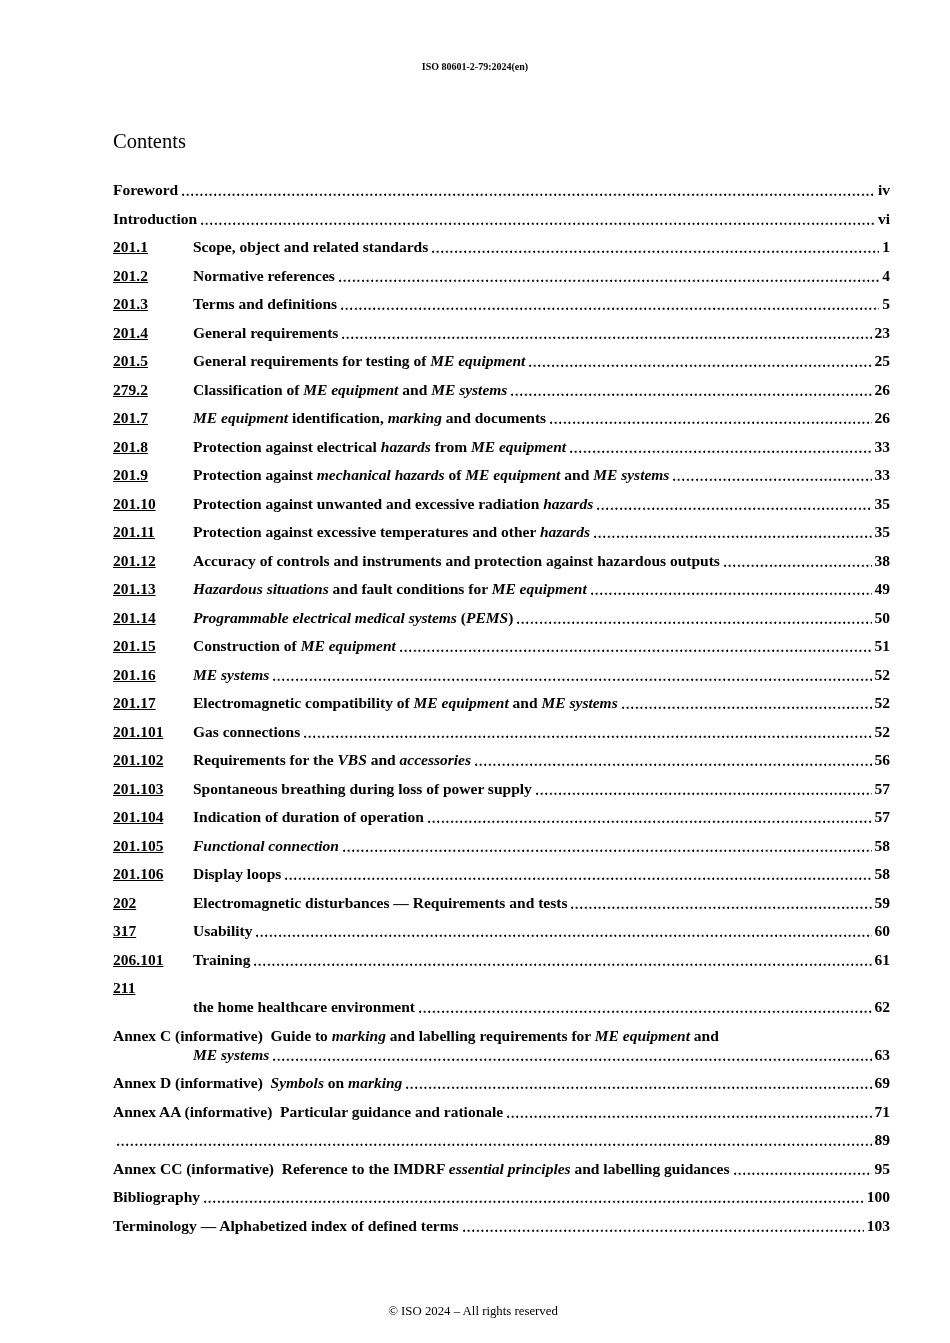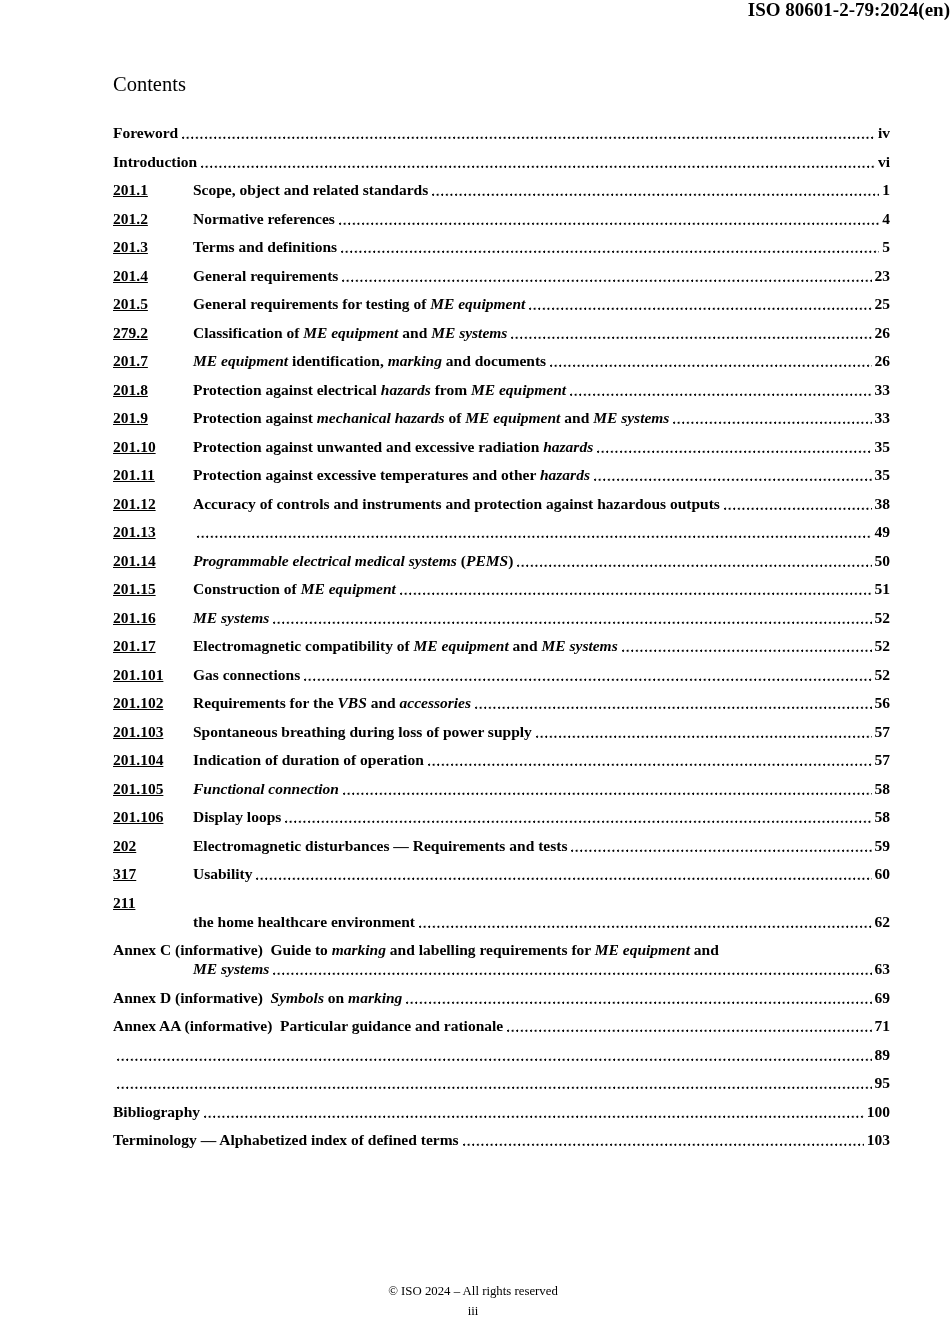--- a/index.html
+++ b/index.html
@@ -10,22 +10,23 @@
   body {
     width: 950px;
     height: 1343px;
     position: relative;
     overflow: hidden;
     font-family: "Liberation Serif", "DejaVu Serif", serif;
     font-weight: 700;
     color: #000000;
   }
   .page-header {
-    text-align: right;
-    font-size: 19px;
+    padding-top: 57px;
+    text-align: center;
+    font-size: 10px;
     line-height: 19px;
   }
   .content {
     padding: 0 60px 0 113px;
   }
   .contents-heading {
     font-size: 20.5px;
     line-height: 24px;
     margin: 53px 0 27px 0;
     font-weight: 400;
@@ -200,20 +201,21 @@
         <div class="toc-line">
           <span class="toc-num">201.12</span>
           <span class="toc-text"><span>Accuracy of controls and instruments and protection against hazardous outputs</span></span>
           <span class="dots"></span>
           <span class="toc-page">38</span>
         </div>
       </div>
       <div class="toc-entry">
         <div class="toc-line">
           <span class="toc-num">201.13</span>
+          <span class="toc-text"><span class="it">Hazardous situations</span><span> and fault conditions for </span><span class="it">ME equipment</span></span>
           <span class="dots"></span>
           <span class="toc-page">49</span>
         </div>
       </div>
       <div class="toc-entry">
         <div class="toc-line">
           <span class="toc-num">201.14</span>
           <span class="toc-text"><span class="it">Programmable electrical medical systems</span><span> (</span><span class="it">PEMS</span><span>)</span></span>
           <span class="dots"></span>
           <span class="toc-page">50</span>
@@ -302,20 +304,28 @@
       <div class="toc-entry">
         <div class="toc-line">
           <span class="toc-num">317</span>
           <span class="toc-text"><span>Usability</span></span>
           <span class="dots"></span>
           <span class="toc-page">60</span>
         </div>
       </div>
       <div class="toc-entry">
         <div class="toc-line">
+          <span class="toc-num">206.101</span>
+          <span class="toc-text"><span>Training</span></span>
+          <span class="dots"></span>
+          <span class="toc-page">61</span>
+        </div>
+      </div>
+      <div class="toc-entry">
+        <div class="toc-line">
           <span class="toc-num">211</span>
         </div>
         <div class="toc-line cont">
           <span class="toc-text"><span>the home healthcare environment</span></span>
           <span class="dots"></span>
           <span class="toc-page">62</span>
         </div>
       </div>
       <div class="toc-entry">
         <div class="toc-line">
@@ -342,20 +352,21 @@
         </div>
       </div>
       <div class="toc-entry">
         <div class="toc-line">
           <span class="dots"></span>
           <span class="toc-page">89</span>
         </div>
       </div>
       <div class="toc-entry">
         <div class="toc-line">
+          <span class="toc-text"><span>Annex CC (informative)  Reference to the IMDRF </span><span class="it">essential principles</span><span> and labelling guidances</span></span>
           <span class="dots"></span>
           <span class="toc-page">95</span>
         </div>
       </div>
       <div class="toc-entry">
         <div class="toc-line">
           <span class="toc-text"><span>Bibliography</span></span>
           <span class="dots"></span>
           <span class="toc-page">100</span>
         </div>
@@ -365,14 +376,13 @@
           <span class="toc-text"><span>Terminology — Alphabetized index of defined terms</span></span>
           <span class="dots"></span>
           <span class="toc-page">103</span>
         </div>
       </div>
     </div>
 </div>
 
 <div class="page-footer">
   <div>© ISO 2024 – All rights reserved</div>
-  <div>iii</div>
 </div>
 
 </body></html>

